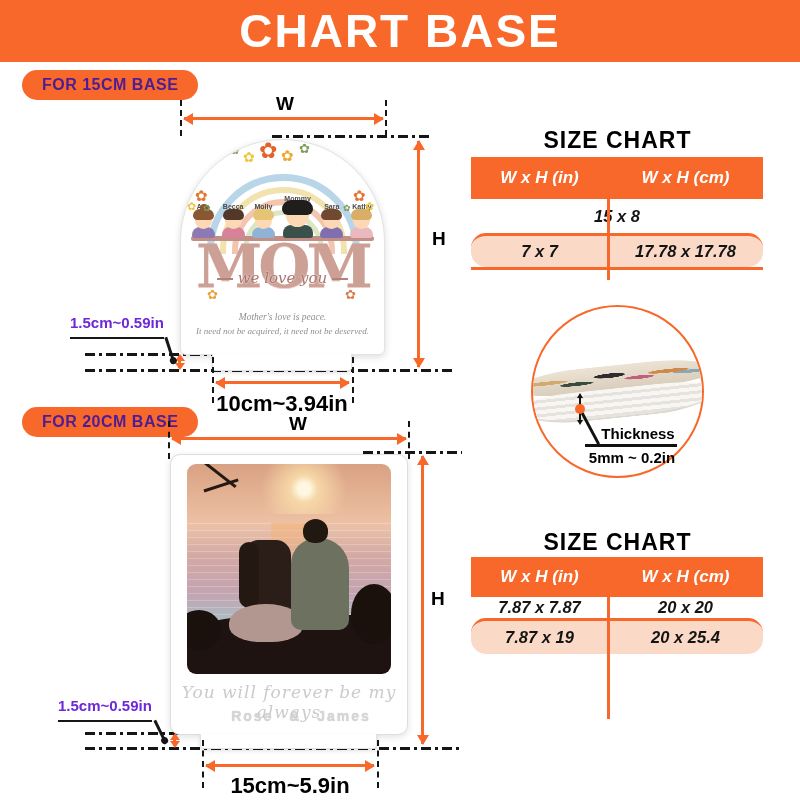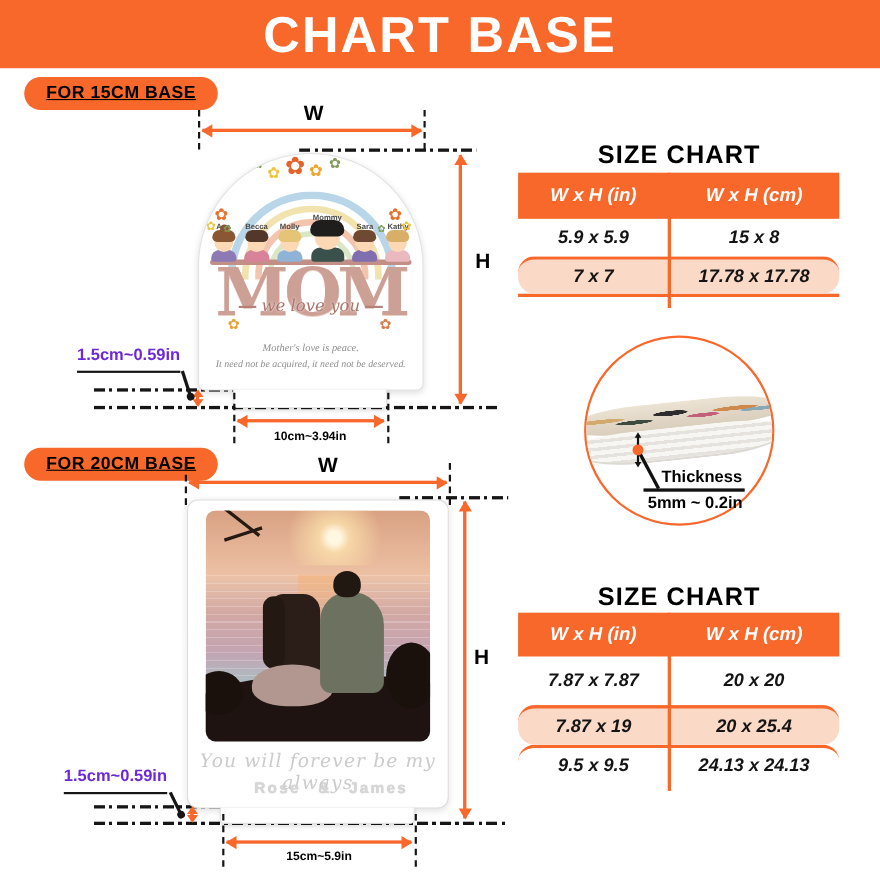--- a/index.html
+++ b/index.html
@@ -9,39 +9,39 @@
   html,body{background:#ffffff;}
   body{font-family:"Liberation Sans",sans-serif;color:var(--ink);}
   .page{position:relative;width:800px;height:800px;background:#fff;overflow:hidden;}
   .abs{position:absolute;}
 
   
   .topbar{left:0;top:0;width:800px;height:62px;background:var(--accent);display:flex;align-items:center;justify-content:center;}
   .topbar h1{color:#fff;font-size:46px;font-weight:800;letter-spacing:2px;}
 
   
-  .badge{background:var(--accent);color:#000000;font-weight:800;font-size:16px;letter-spacing:.5px;
-         padding:6px 20px;border-radius:17px;white-space:nowrap;text-decoration:underline;}
+  .badge{background:var(--accent);color:#4c1d95;font-weight:800;font-size:16px;letter-spacing:.5px;
+         padding:6px 20px;border-radius:17px;white-space:nowrap;}
 
   
   .dashv{width:0;border-left:2.5px dashed var(--ink);}
   .ddh{height:2.5px;background:repeating-linear-gradient(90deg,var(--ink) 0 10px,transparent 10px 14px,var(--ink) 14px 17px,transparent 17px 21px);}
   .arrh{height:2.5px;background:var(--accent);}
   .arrh::before{content:"";position:absolute;left:-1px;top:-4.5px;border-top:6px solid transparent;border-bottom:6px solid transparent;border-right:10px solid var(--accent);}
   .arrh::after{content:"";position:absolute;right:-1px;top:-4.5px;border-top:6px solid transparent;border-bottom:6px solid transparent;border-left:10px solid var(--accent);}
   .arrv{width:2.5px;background:var(--accent);}
   .arrv::before{content:"";position:absolute;top:-1px;left:-4.5px;border-left:6px solid transparent;border-right:6px solid transparent;border-bottom:10px solid var(--accent);}
   .arrv::after{content:"";position:absolute;bottom:-1px;left:-4.5px;border-left:6px solid transparent;border-right:6px solid transparent;border-top:10px solid var(--accent);}
   .sarrv{width:2.5px;background:var(--accent);}
   .sarrv::before{content:"";position:absolute;top:-2px;left:-3.5px;border-left:5px solid transparent;border-right:5px solid transparent;border-bottom:7px solid var(--accent);}
   .sarrv::after{content:"";position:absolute;bottom:-2px;left:-3.5px;border-left:5px solid transparent;border-right:5px solid transparent;border-top:7px solid var(--accent);}
   .conn{height:2.5px;background:var(--ink);transform-origin:0 50%;}
   .conn.dot::after{content:"";position:absolute;right:-4px;top:-2.5px;width:7px;height:7px;border-radius:50%;background:var(--ink);}
   .dimlbl{font-weight:800;font-size:19px;color:#000;}
-  .mlabel{font-weight:800;font-size:11px;color:#000;text-align:center;}
+  .mlabel{font-weight:800;font-size:22px;color:#000;text-align:center;}
   .callout{font-weight:800;font-size:15px;color:#6d28d9;border-bottom:2.5px solid var(--ink);padding-bottom:6px;white-space:nowrap;}
 
   
   .ctitle{font-weight:800;font-size:23px;letter-spacing:1px;text-align:center;color:#000;}
   .schart{width:292px;}
   .schart .thead{display:flex;align-items:center;height:42px;background:var(--accent);color:#fff;
                  font-style:italic;font-weight:800;font-size:17px;}
   .schart .trow{display:flex;align-items:center;height:34px;font-style:italic;font-weight:800;font-size:16.5px;color:#141414;background:#fff;}
   .schart .trow.alt{background:var(--peach);}
   .schart .trow.sep{border-top:3px solid var(--accent);border-radius:15px;}
@@ -217,21 +217,20 @@
   <div class="abs arrh" style="left:216px;top:381px;width:133px;z-index:3;"></div>
   <div class="abs mlabel" style="left:192px;top:391px;width:180px;">10cm~3.94in</div>
 
   <div class="abs ctitle" style="left:470px;top:127px;width:295px;">SIZE CHART</div>
   <div class="abs schart bord" style="left:471px;top:157px;">
     <div class="thead">
       <span class="c1">W x H (in)</span>
       <span class="c2">W x H (cm)</span>
     </div>
     <div class="trow">
-      <span class="c1">5.9 x 5.9</span>
       <span class="c2">15 x 8</span>
     </div>
     <div class="trow alt sep">
       <span class="c1">7 x 7</span>
       <span class="c2">17.78 x 17.78</span>
     </div>
     <div class="abs vdivider" style="left:136px;top:0;height:123px;"></div>
   </div>
 
   <div class="abs tcircle">
@@ -285,28 +284,24 @@
   <div class="abs dashv" style="left:377px;top:740px;height:48px;z-index:3;"></div>
   <div class="abs arrh" style="left:206px;top:764px;width:168px;z-index:3;"></div>
   <div class="abs mlabel" style="left:200px;top:773px;width:180px;">15cm~5.9in</div>
 
   <div class="abs ctitle" style="left:470px;top:529px;width:295px;">SIZE CHART</div>
   <div class="abs schart" style="left:471px;top:557px;">
     <div class="thead" style="height:40px;">
       <span class="c1">W x H (in)</span>
       <span class="c2">W x H (cm)</span>
     </div>
-    <div class="trow" style="height:44px;">
+    <div class="trow" style="height:21px;">
       <span class="c1">7.87 x 7.87</span>
       <span class="c2">20 x 20</span>
     </div>
     <div class="trow alt sep" style="height:36px;">
       <span class="c1">7.87 x 19</span>
       <span class="c2">20 x 25.4</span>
     </div>
-    <div class="trow sep" style="height:36px;">
-      <span class="c1">9.5 x 9.5</span>
-      <span class="c2">24.13 x 24.13</span>
-    </div>
     <div class="abs vdivider" style="left:136px;top:0;height:162px;"></div>
   </div>
 
 </div>
 
 </body></html>

